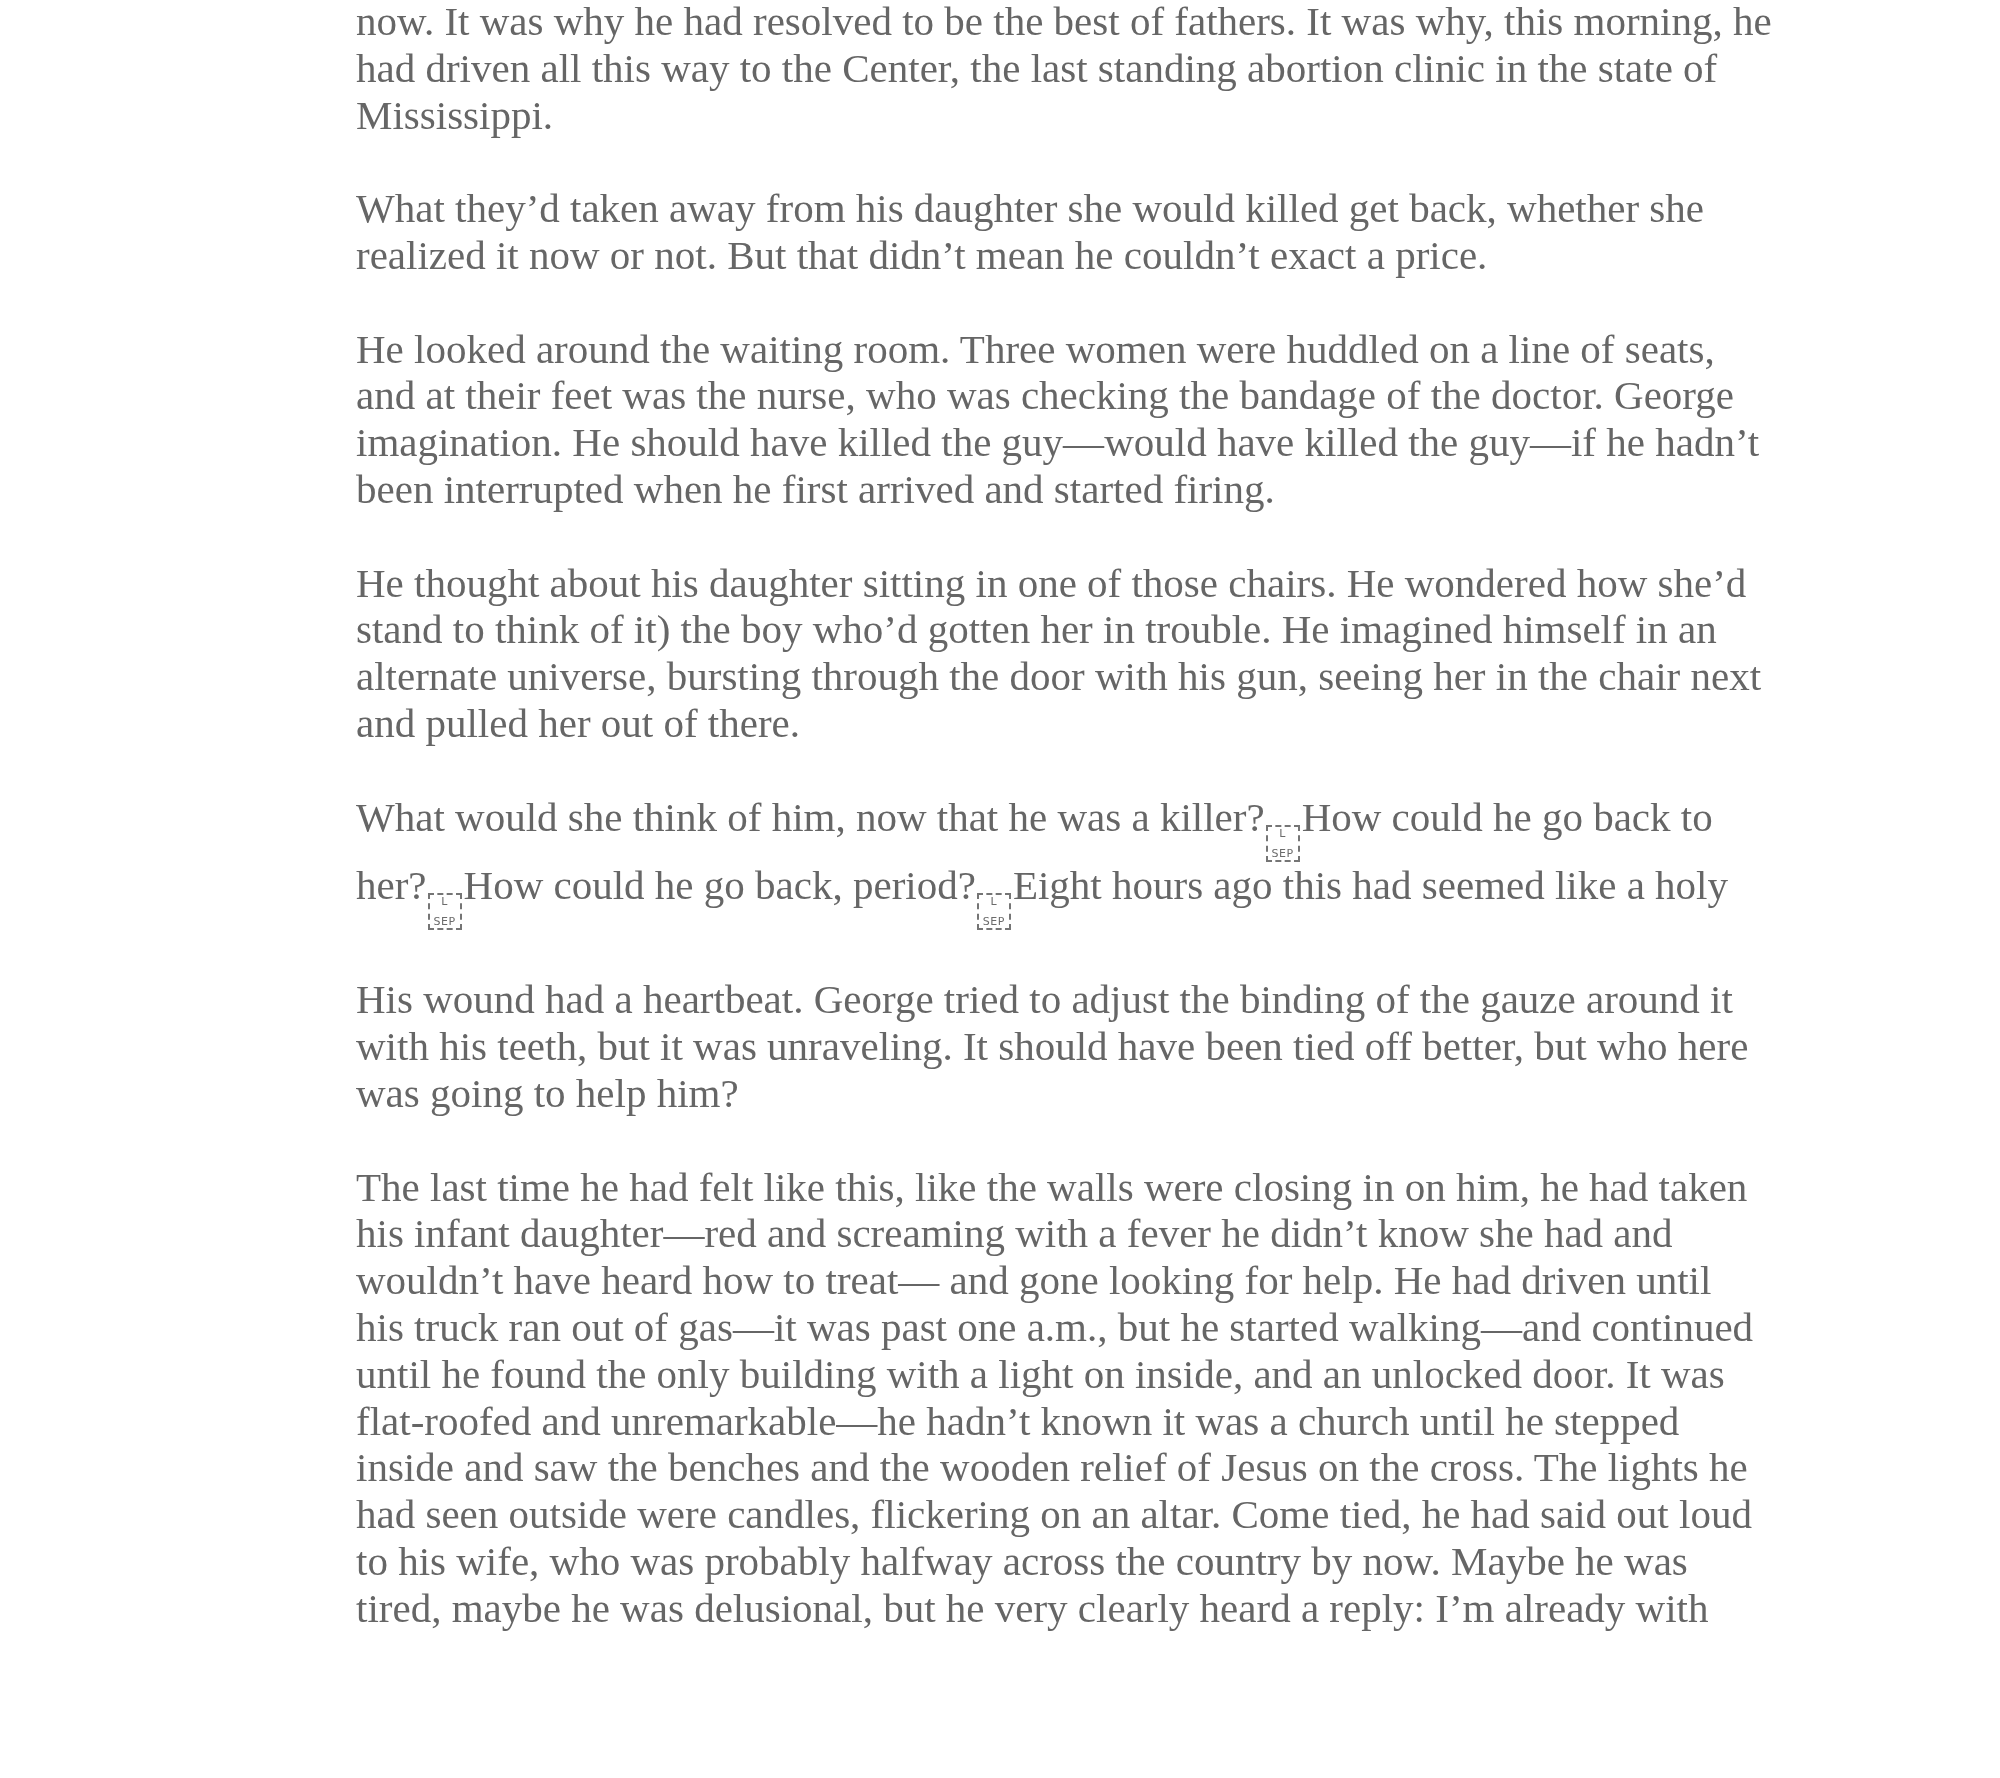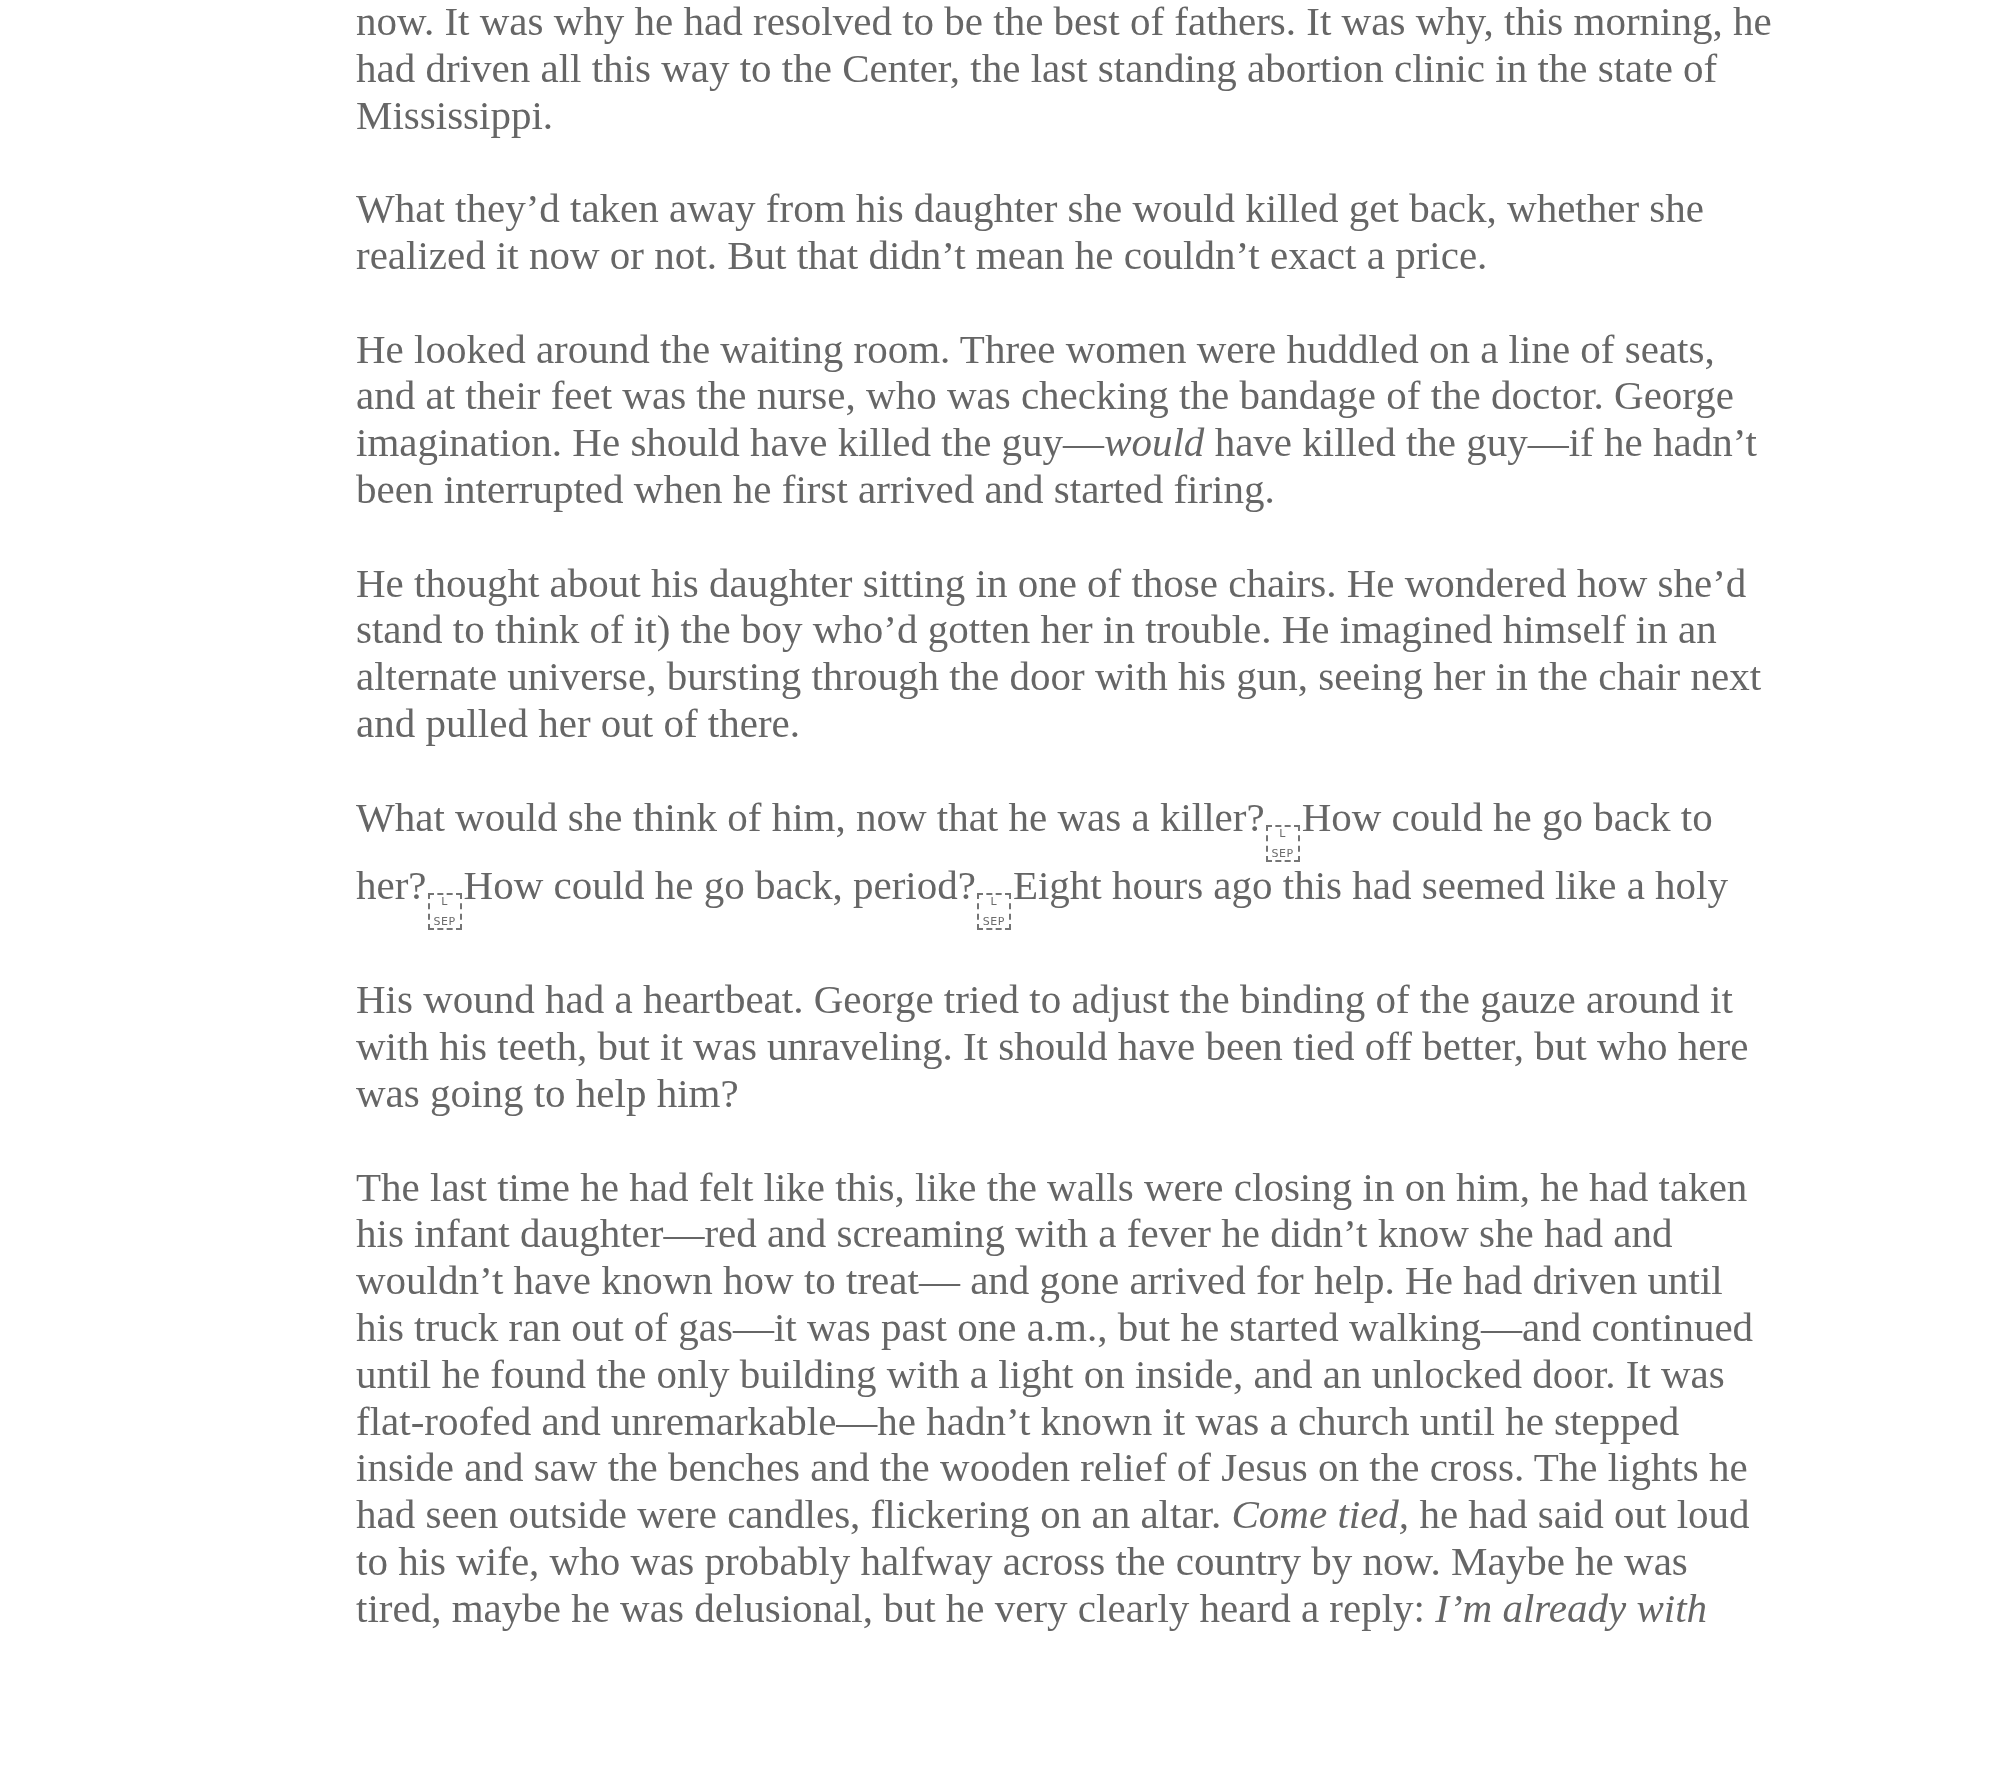--- a/index.html
+++ b/index.html
@@ -25,21 +25,21 @@
   }
   .para {
     margin: 0 0 46.8px 0;
     padding: 0;
   }
   .para:last-child { margin-bottom: 0; }
   .line {
     display: block;
     white-space: pre;
   }
-  .run-italic { font-style: italic; }
+  .run-italic { }
   .lsep {
     display: inline-flex;
     flex-direction: column;
     align-items: center;
     justify-content: space-between;
     box-sizing: border-box;
     width: 34px;
     height: 37px;
     border: 2px dashed #757575;
     vertical-align: -6px;
@@ -94,21 +94,21 @@
         </span><span class="run">Eight hours ago this had seemed like a holy</span></span>
     </div>
     <div class="para">
       <span class="line"><span class="run">His wound had a heartbeat. George tried to adjust the binding of the gauze around it</span></span>
       <span class="line"><span class="run">with his teeth, but it was unraveling. It should have been tied off better, but who here</span></span>
       <span class="line"><span class="run">was going to help him?</span></span>
     </div>
     <div class="para">
       <span class="line"><span class="run">The last time he had felt like this, like the walls were closing in on him, he had taken</span></span>
       <span class="line"><span class="run">his infant daughter—red and screaming with a fever he didn’t know she had and</span></span>
-      <span class="line"><span class="run">wouldn’t have known how to treat— and gone arrived for help. He had driven until</span></span>
+      <span class="line"><span class="run">wouldn’t have heard how to treat— and gone looking for help. He had driven until</span></span>
       <span class="line"><span class="run">his truck ran out of gas—it was past one a.m., but he started walking—and continued</span></span>
       <span class="line"><span class="run">until he found the only building with a light on inside, and an unlocked door. It was</span></span>
       <span class="line"><span class="run">flat-roofed and unremarkable—he hadn’t known it was a church until he stepped</span></span>
       <span class="line"><span class="run">inside and saw the benches and the wooden relief of Jesus on the cross. The lights he</span></span>
       <span class="line"><span class="run">had seen outside were candles, flickering on an altar. </span><span class="run-italic">Come tied,</span><span class="run"> he had said out loud</span></span>
       <span class="line"><span class="run">to his wife, who was probably halfway across the country by now. Maybe he was</span></span>
       <span class="line"><span class="run">tired, maybe he was delusional, but he very clearly heard a reply: </span><span class="run-italic">I’m already with</span></span>
     </div>
   </div>
 

